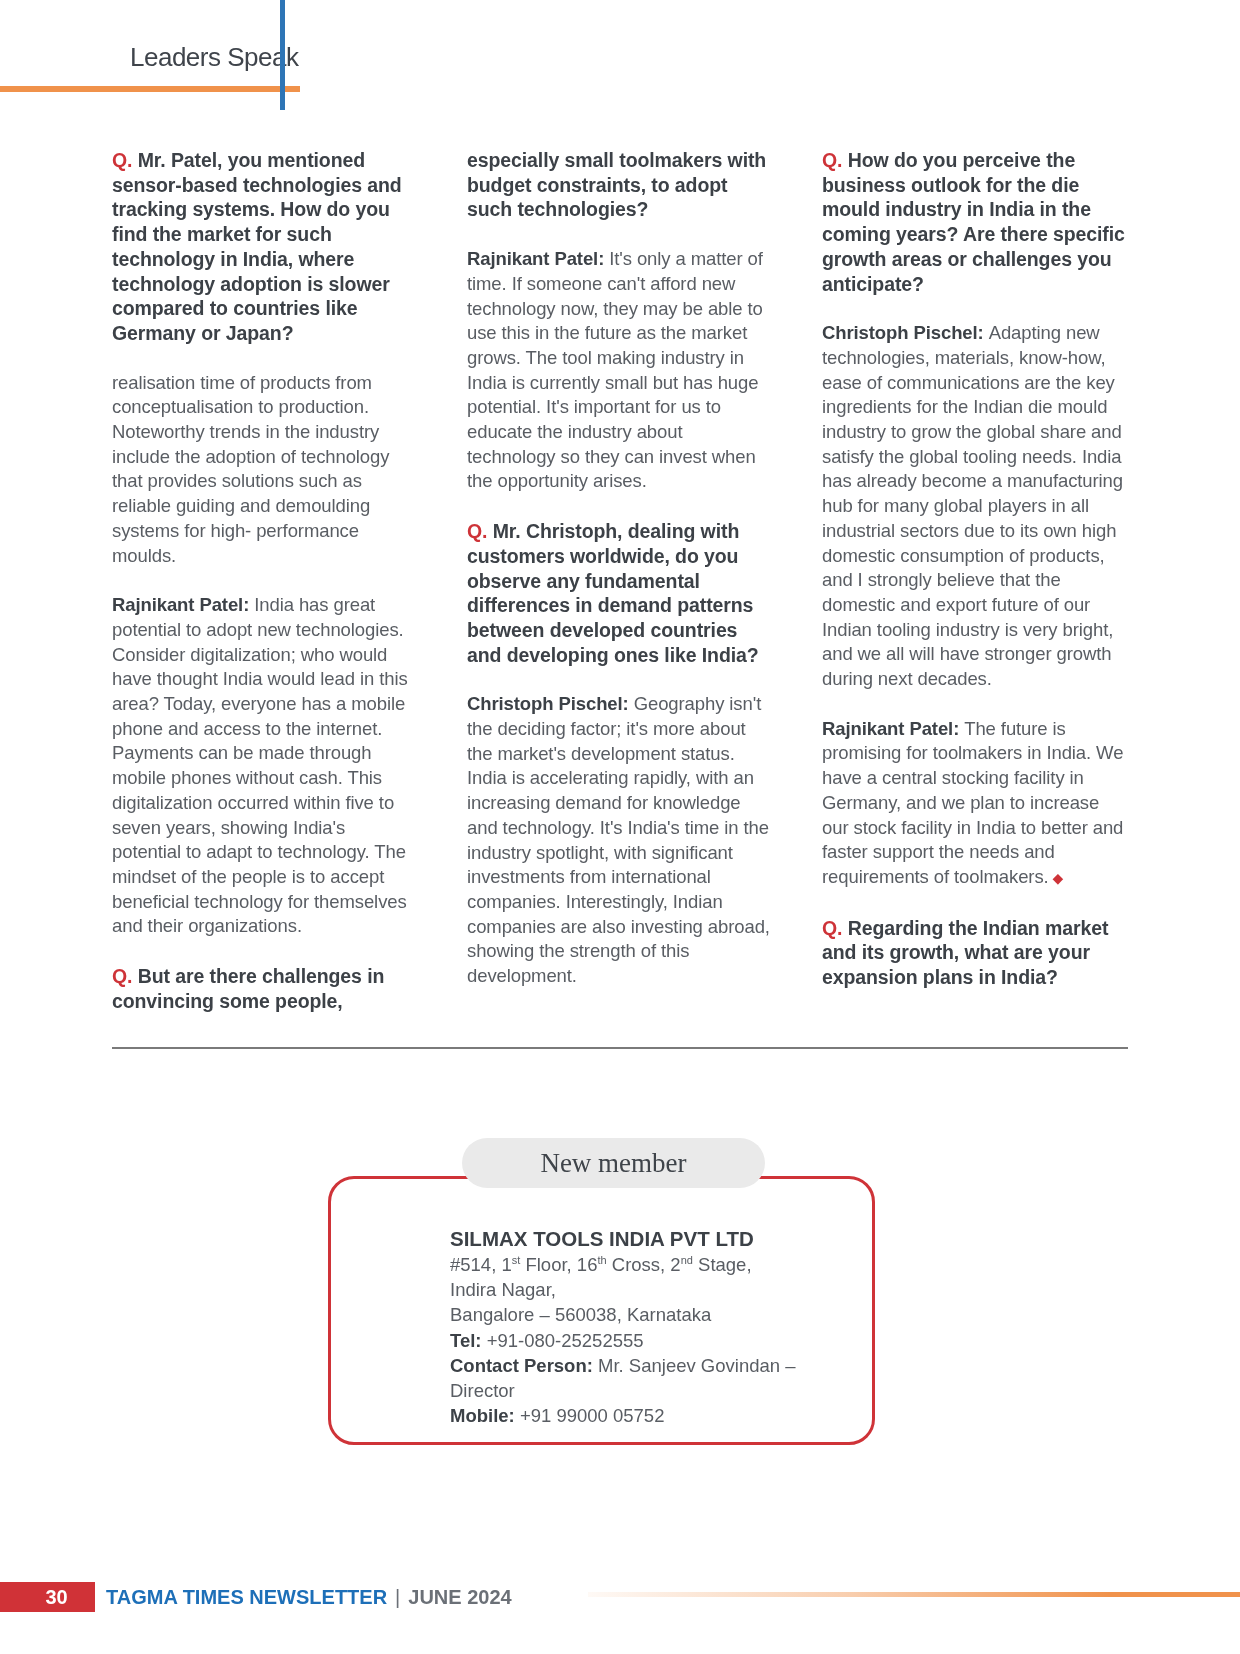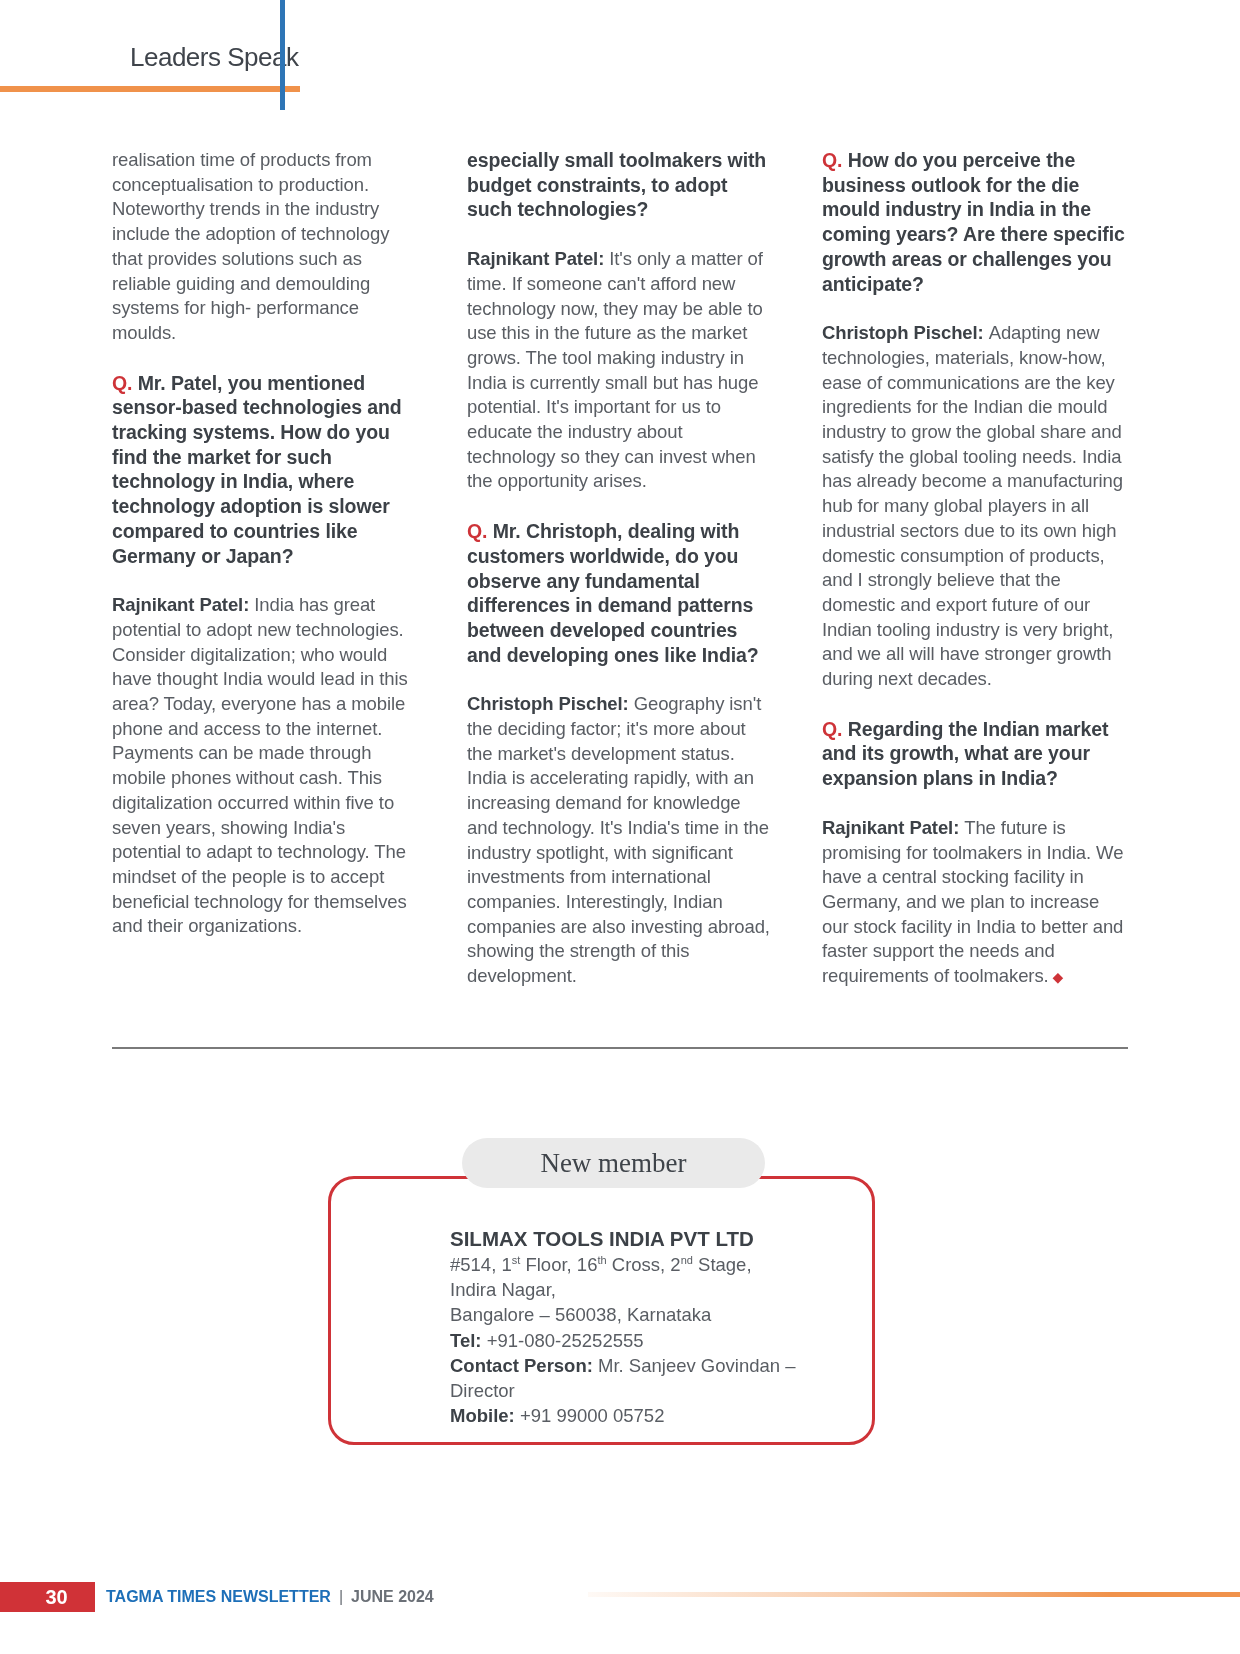--- a/index.html
+++ b/index.html
@@ -39,53 +39,54 @@
   .member-name{font-weight:700;font-size:20.5px;color:#3C4147;line-height:26px;margin:0;}
   .member-line{font-size:18.5px;line-height:25.2px;color:#595D63;margin:0;}
   .member-line .lbl{font-weight:700;color:#3C4147;}
   .member-line sup{font-size:11px;line-height:0;}
 
   
   .footer-pagenum{position:absolute;left:0;top:1582px;width:95px;height:30px;background:#D03237;
         color:#ffffff;font-weight:700;font-size:20px;display:flex;align-items:center;
         justify-content:center;padding-left:18px;box-sizing:border-box;}
   .footer-text{position:absolute;left:106px;top:1582px;height:30px;display:flex;align-items:center;
-        gap:8px;font-size:16px;font-weight:700;white-space:nowrap;}
+        gap:8px;font-size:20px;font-weight:700;white-space:nowrap;}
   .footer-nl{color:#1D6FB8;}
   .footer-sep{color:#6B7077;font-weight:400;}
   .footer-issue{color:#6B7077;}
   .footer-line{position:absolute;left:588px;top:1592px;width:652px;height:5px;
         background:linear-gradient(to right, rgba(240,146,75,0.05), rgba(240,146,75,0.45) 40%, #F0924B 80%);}
 </style>
 </head>
 <body>
 
 <div class="page">
 
   <h1 class="masthead-title">Leaders Speak</h1>
   <div class="rule-orange"></div>
   <div class="rule-blue"></div>
 
   <main class="columns" id="article-columns">
       <div class="col">
+        <p class="blk question"><span class="qmark">Q. </span>Mr. Patel, you mentioned sensor-based technologies and tracking systems. How do you find the market for such technology in India, where technology adoption is slower compared to countries like Germany or Japan?</p>
         <p class="blk plain">realisation time of products from conceptualisation to production. Noteworthy trends in the industry include the adoption of technology that provides solutions such as reliable guiding and demoulding systems for high- performance moulds.</p>
-        <p class="blk question"><span class="qmark">Q. </span>Mr. Patel, you mentioned sensor-based technologies and tracking systems. How do you find the market for such technology in India, where technology adoption is slower compared to countries like Germany or Japan?</p>
         <p class="blk answer"><strong class="speaker">Rajnikant Patel: </strong>India has great potential to adopt new technologies. Consider digitalization; who would have thought India would lead in this area? Today, everyone has a mobile phone and access to the internet. Payments can be made through mobile phones without cash. This digitalization occurred within five to seven years, showing India's potential to adapt to technology. The mindset of the people is to accept beneficial technology for themselves and their organizations.</p>
+        <p class="blk question"><span class="qmark">Q. </span>But are there challenges in convincing some people,</p>
       </div>
       <div class="col">
         <p class="blk question_cont">especially small toolmakers with budget constraints, to adopt such technologies?</p>
         <p class="blk answer"><strong class="speaker">Rajnikant Patel: </strong>It's only a matter of time. If someone can't afford new technology now, they may be able to use this in the future as the market grows. The tool making industry in India is currently small but has huge potential. It's important for us to educate the industry about technology so they can invest when the opportunity arises.</p>
         <p class="blk question"><span class="qmark">Q. </span>Mr. Christoph, dealing with customers worldwide, do you observe any fundamental differences in demand patterns between developed countries and developing ones like India?</p>
         <p class="blk answer"><strong class="speaker">Christoph Pischel: </strong>Geography isn't the deciding factor; it's more about the market's development status. India is accelerating rapidly, with an increasing demand for knowledge and technology. It's India's time in the industry spotlight, with significant investments from international companies. Interestingly, Indian companies are also investing abroad, showing the strength of this development.</p>
       </div>
       <div class="col">
         <p class="blk question"><span class="qmark">Q. </span>How do you perceive the business outlook for the die mould industry in India in the coming years? Are there specific growth areas or challenges you anticipate?</p>
         <p class="blk answer"><strong class="speaker">Christoph Pischel: </strong>Adapting new technologies, materials, know-how, ease of communications are the key ingredients for the Indian die mould industry to grow the global share and satisfy the global tooling needs. India has already become a manufacturing hub for many global players in all industrial sectors due to its own high domestic consumption of products, and I strongly believe that the domestic and export future of our Indian tooling industry is very bright, and we all will have stronger growth during next decades.</p>
+        <p class="blk answer"><strong class="speaker">Rajnikant Patel: </strong>The future is promising for toolmakers in India. We have a central stocking facility in Germany, and we plan to increase our stock facility in India to better and faster support the needs and requirements of toolmakers.<span class="diamond"> ◆</span></p>
         <p class="blk question"><span class="qmark">Q. </span>Regarding the Indian market and its growth, what are your expansion plans in India?</p>
-        <p class="blk answer"><strong class="speaker">Rajnikant Patel: </strong>The future is promising for toolmakers in India. We have a central stocking facility in Germany, and we plan to increase our stock facility in India to better and faster support the needs and requirements of toolmakers.<span class="diamond"> ◆</span></p>
       </div>
     </main>
 
   <div class="divider"></div>
 
   <div class="badge">New member</div>
 
   <div class="member-box">
     <div class="member-content">
       <p class="member-name">SILMAX TOOLS INDIA PVT LTD</p>

